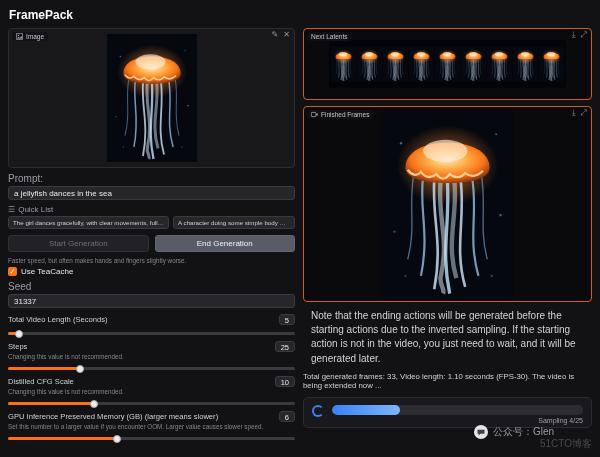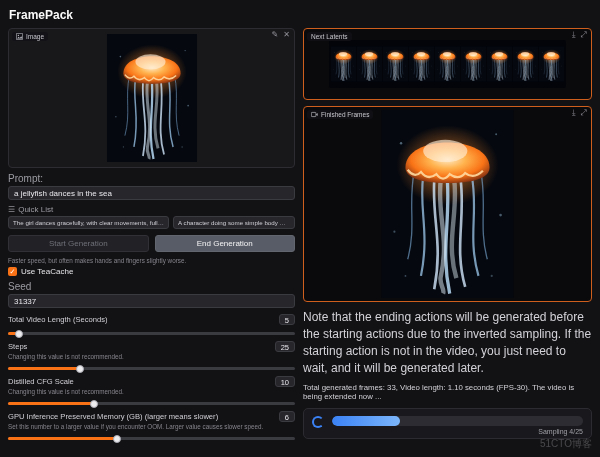--- a/index.html
+++ b/index.html
@@ -75,21 +75,21 @@
 
   
   .media-block { position:relative; border:1px solid #cf5f1d; border-radius:4px;
                  background:#0a0a0d; overflow:hidden; }
   .latents { height:72px; display:flex; align-items:center; justify-content:center; }
   .latent-strip { display:flex; gap:1px; background:#020409; padding:2px; border-radius:2px; }
   .latent-thumb { width:25px; height:44px; display:block; }
   .frames { margin-top:6px; height:196px; display:flex; align-items:center; justify-content:center; }
   .jelly-big { height:188px; width:133px; }
 
-  .note-para { font-size:12px; color:#d2d2d8; line-height:1.42; margin-top:7px; }
+  .note-para { font-size:10px; color:#d2d2d8; line-height:1.42; margin-top:7px;margin-left:8px; }
   .stats-line { font-size:7.8px; color:#d2d2d8; margin-top:6px; }
 
   .progress-panel { margin-top:7px; background:#19191d; border:1px solid #2b2b31;
                     border-radius:5px; padding:7px 8px 3px; display:flex; gap:8px;
                     align-items:flex-start; }
   .spinner { width:12px; height:12px; border:2px solid #3b82f6; border-right-color:transparent;
              border-radius:50%; animation:spin 1s linear infinite; flex:none; margin-top:0; }
   @keyframes spin { to { transform:rotate(360deg); } }
   .progress-wrap { flex:1; }
   .progress-bar { height:10px; background:#2c2c32; border-radius:5px; overflow:hidden; position:relative; }
@@ -314,15 +314,22 @@
           <div class="progress-bar">
             <div class="progress-fill" style="width: 27%;"></div>
           </div>
           <div class="progress-label">Sampling 4/25</div>
         </div>
       </div>
 
     </div>
   </div>
 
+  <div class="wm">
+    <svg width="14" height="14" viewBox="0 0 24 24">
+      <circle cx="12" cy="12" r="12" fill="#e4e4e7"></circle>
+      <path d="M6 8h12v7H11l-3 3v-3H6z" fill="#3f3f46"></path>
+    </svg>
+    <span class="wm-text">公众号：Glen</span>
+  </div>
   <div class="wm-site">51CTO博客</div>
 
 </div>
 
 </body></html>

